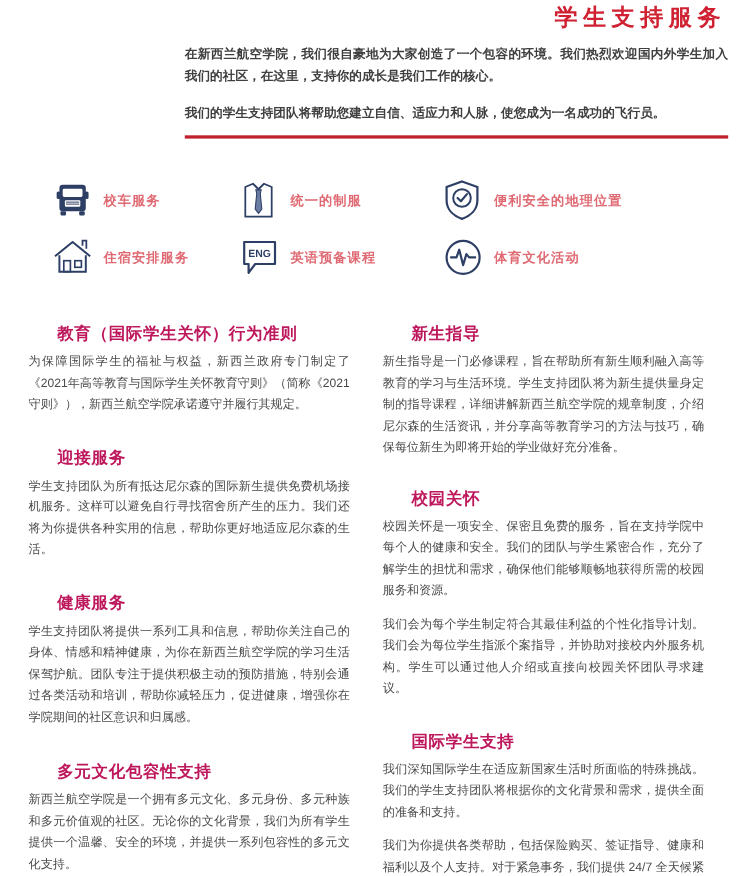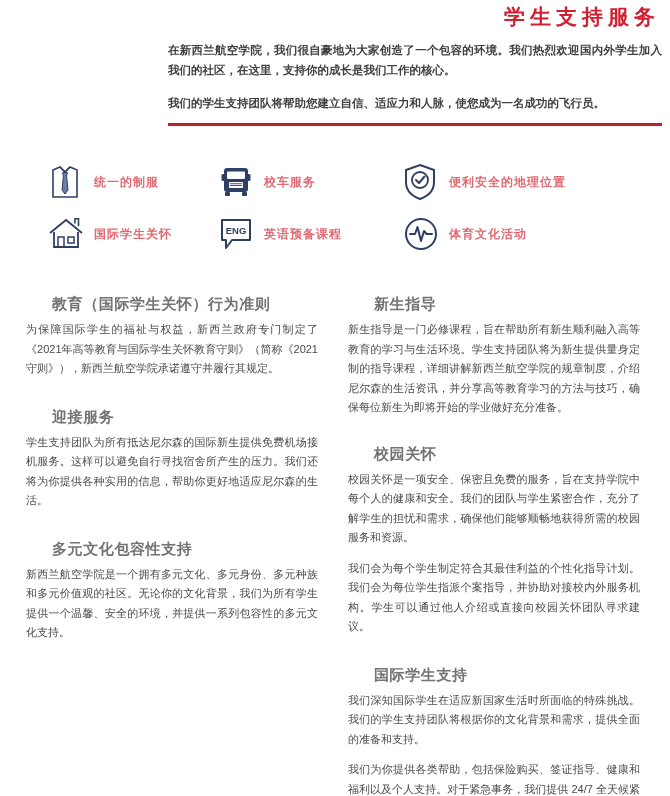--- a/index.html
+++ b/index.html
@@ -93,21 +93,21 @@
   .col {
     position: absolute;
     top: 0;
     width: 292px;
   }
   .col-left { left: 26px; }
   .col-right { left: 348px; }
 
   .section { margin-bottom: 22px; }
   .section-title {
-    color: #737373;
+    color: #be185d;
     font-size: 15px;
     font-weight: bold;
     letter-spacing: 0.6px;
     margin: 0 0 7px 0;
     line-height: 19px;
     padding-left: 26px;
   }
   .section-body {
     font-size: 11px;
     line-height: 19.5px;
@@ -129,71 +129,71 @@
 <body>
 
 <div class="header">
   <div class="page-title">学生支持服务</div>
   <p class="intro-para">在新西兰航空学院，我们很自豪地为大家创造了一个包容的环境。我们热烈欢迎国内外学生加入我们的社区，在这里，支持你的成长是我们工作的核心。</p>
   <p class="intro-para second">我们的学生支持团队将帮助您建立自信、适应力和人脉，使您成为一名成功的飞行员。</p>
   <div class="header-rule"></div>
 </div>
 
 <div class="icon-grid">
-
-  <div class="icon-item">
-    <span class="icon-box">
-      <svg width="34" height="36" viewBox="0 0 34 36" fill="none">
-        <path d="M5 6 L12 3 L17 8 L22 3 L29 6 L29 33 L5 33 Z" stroke="#2e3f66" stroke-width="1.6" fill="#ffffff"></path>
-        <path d="M12 3 L17 8 L22 3" stroke="#2e3f66" stroke-width="1.4" fill="none"></path>
-        <path d="M14.6 8.6 L19.4 8.6 L18.6 12 L20 26 L17 30 L14 26 L15.4 12 Z" fill="#6b7da3" stroke="#2e3f66" stroke-width="1"></path>
-      </svg>
-    </span>
-    <span class="icon-label">统一的制服</span>
-  </div>
 
   <div class="icon-item">
     <span class="icon-box">
       <svg width="36" height="34" viewBox="0 0 36 34" fill="none">
         <rect x="6" y="3" width="24" height="24" rx="3" fill="#2e3f66"></rect>
         <rect x="9" y="6.5" width="18" height="7.5" rx="1.3" fill="#ffffff"></rect>
         <rect x="11" y="17" width="14" height="6" rx="1" fill="#ffffff"></rect>
         <rect x="12" y="18.3" width="12" height="0.9" fill="#2e3f66"></rect>
         <rect x="12" y="20.1" width="12" height="0.9" fill="#2e3f66"></rect>
         <rect x="3.5" y="9" width="3.5" height="7" rx="1.5" fill="#2e3f66"></rect>
         <rect x="29" y="9" width="3.5" height="7" rx="1.5" fill="#2e3f66"></rect>
         <rect x="7" y="27" width="5" height="4" rx="1" fill="#2e3f66"></rect>
         <rect x="24" y="27" width="5" height="4" rx="1" fill="#2e3f66"></rect>
       </svg>
     </span>
     <span class="icon-label">校车服务</span>
   </div>
 
   <div class="icon-item">
     <span class="icon-box">
+      <svg width="34" height="36" viewBox="0 0 34 36" fill="none">
+        <path d="M5 6 L12 3 L17 8 L22 3 L29 6 L29 33 L5 33 Z" stroke="#2e3f66" stroke-width="1.6" fill="#ffffff"></path>
+        <path d="M12 3 L17 8 L22 3" stroke="#2e3f66" stroke-width="1.4" fill="none"></path>
+        <path d="M14.6 8.6 L19.4 8.6 L18.6 12 L20 26 L17 30 L14 26 L15.4 12 Z" fill="#6b7da3" stroke="#2e3f66" stroke-width="1"></path>
+      </svg>
+    </span>
+    <span class="icon-label">统一的制服</span>
+  </div>
+
+  <div class="icon-item">
+    <span class="icon-box">
       <svg width="34" height="38" viewBox="0 0 34 38" fill="none">
         <path d="M17 2 L31 7 L31 19 C31 28 24 33.5 17 36 C10 33.5 3 28 3 19 L3 7 Z" stroke="#2e3f66" stroke-width="2" fill="#ffffff"></path>
         <circle cx="17" cy="17" r="8" stroke="#2e3f66" stroke-width="1.8" fill="none"></circle>
         <path d="M13 17 L16 20 L21.5 13.5" stroke="#2e3f66" stroke-width="2" fill="none" stroke-linecap="round" stroke-linejoin="round"></path>
       </svg>
     </span>
     <span class="icon-label">便利安全的地理位置</span>
   </div>
 
   <div class="icon-item">
     <span class="icon-box">
       <svg width="36" height="34" viewBox="0 0 36 34" fill="none">
         <path d="M2 16 L18 3 L34 16" stroke="#2e3f66" stroke-width="1.8" fill="none" stroke-linejoin="round"></path>
         <path d="M27 6.5 L27 1.8 L30.5 1.8 L30.5 9.2" stroke="#2e3f66" stroke-width="1.6" fill="none"></path>
         <path d="M6 15 L6 30 L30 30 L30 15" stroke="#2e3f66" stroke-width="1.8" fill="none"></path>
         <rect x="10" y="20" width="6" height="10" stroke="#2e3f66" stroke-width="1.5" fill="none"></rect>
         <rect x="20" y="20" width="6" height="6" stroke="#2e3f66" stroke-width="1.5" fill="none"></rect>
       </svg>
     </span>
-    <span class="icon-label">国际学生关怀</span>
+    <span class="icon-label">住宿安排服务</span>
   </div>
 
   <div class="icon-item">
     <span class="icon-box">
       <svg width="36" height="36" viewBox="0 0 36 36" fill="none">
         <path d="M4 4 L32 4 L32 24 L14 24 L8 32 L8 24 L4 24 Z" stroke="#2e3f66" stroke-width="2" fill="#ffffff" stroke-linejoin="round"></path>
         <text x="18" y="18" font-family="Liberation Sans, sans-serif" font-size="9.5" font-weight="bold" fill="#2e3f66" text-anchor="middle">ENG</text>
       </svg>
     </span>
     <span class="icon-label">英语预备课程</span>
@@ -218,20 +218,24 @@
     <div class="section sec-conduct">
       <h2 class="section-title">教育（国际学生关怀）行为准则</h2>
       <p class="section-body">为保障国际学生的福祉与权益，新西兰政府专门制定了《2021年高等教育与国际学生关怀教育守则》（简称《2021守则》），新西兰航空学院承诺遵守并履行其规定。</p>
     </div>
 
     <div class="section sec-welcome">
       <h2 class="section-title">迎接服务</h2>
       <p class="section-body">学生支持团队为所有抵达尼尔森的国际新生提供免费机场接机服务。这样可以避免自行寻找宿舍所产生的压力。我们还将为你提供各种实用的信息，帮助你更好地适应尼尔森的生活。</p>
     </div>
 
+    <div class="section sec-health">
+      <h2 class="section-title">健康服务</h2>
+      <p class="section-body">学生支持团队将提供一系列工具和信息，帮助你关注自己的身体、情感和精神健康，为你在新西兰航空学院的学习生活保驾护航。团队专注于提供积极主动的预防措施，特别会通过各类活动和培训，帮助你减轻压力，促进健康，增强你在学院期间的社区意识和归属感。</p>
+    </div>
 
     <div class="section">
       <h2 class="section-title">多元文化包容性支持</h2>
       <p class="section-body">新西兰航空学院是一个拥有多元文化、多元身份、多元种族和多元价值观的社区。无论你的文化背景，我们为所有学生提供一个温馨、安全的环境，并提供一系列包容性的多元文化支持。</p>
     </div>
 
   </div>
 
   <div class="col col-right">
 

